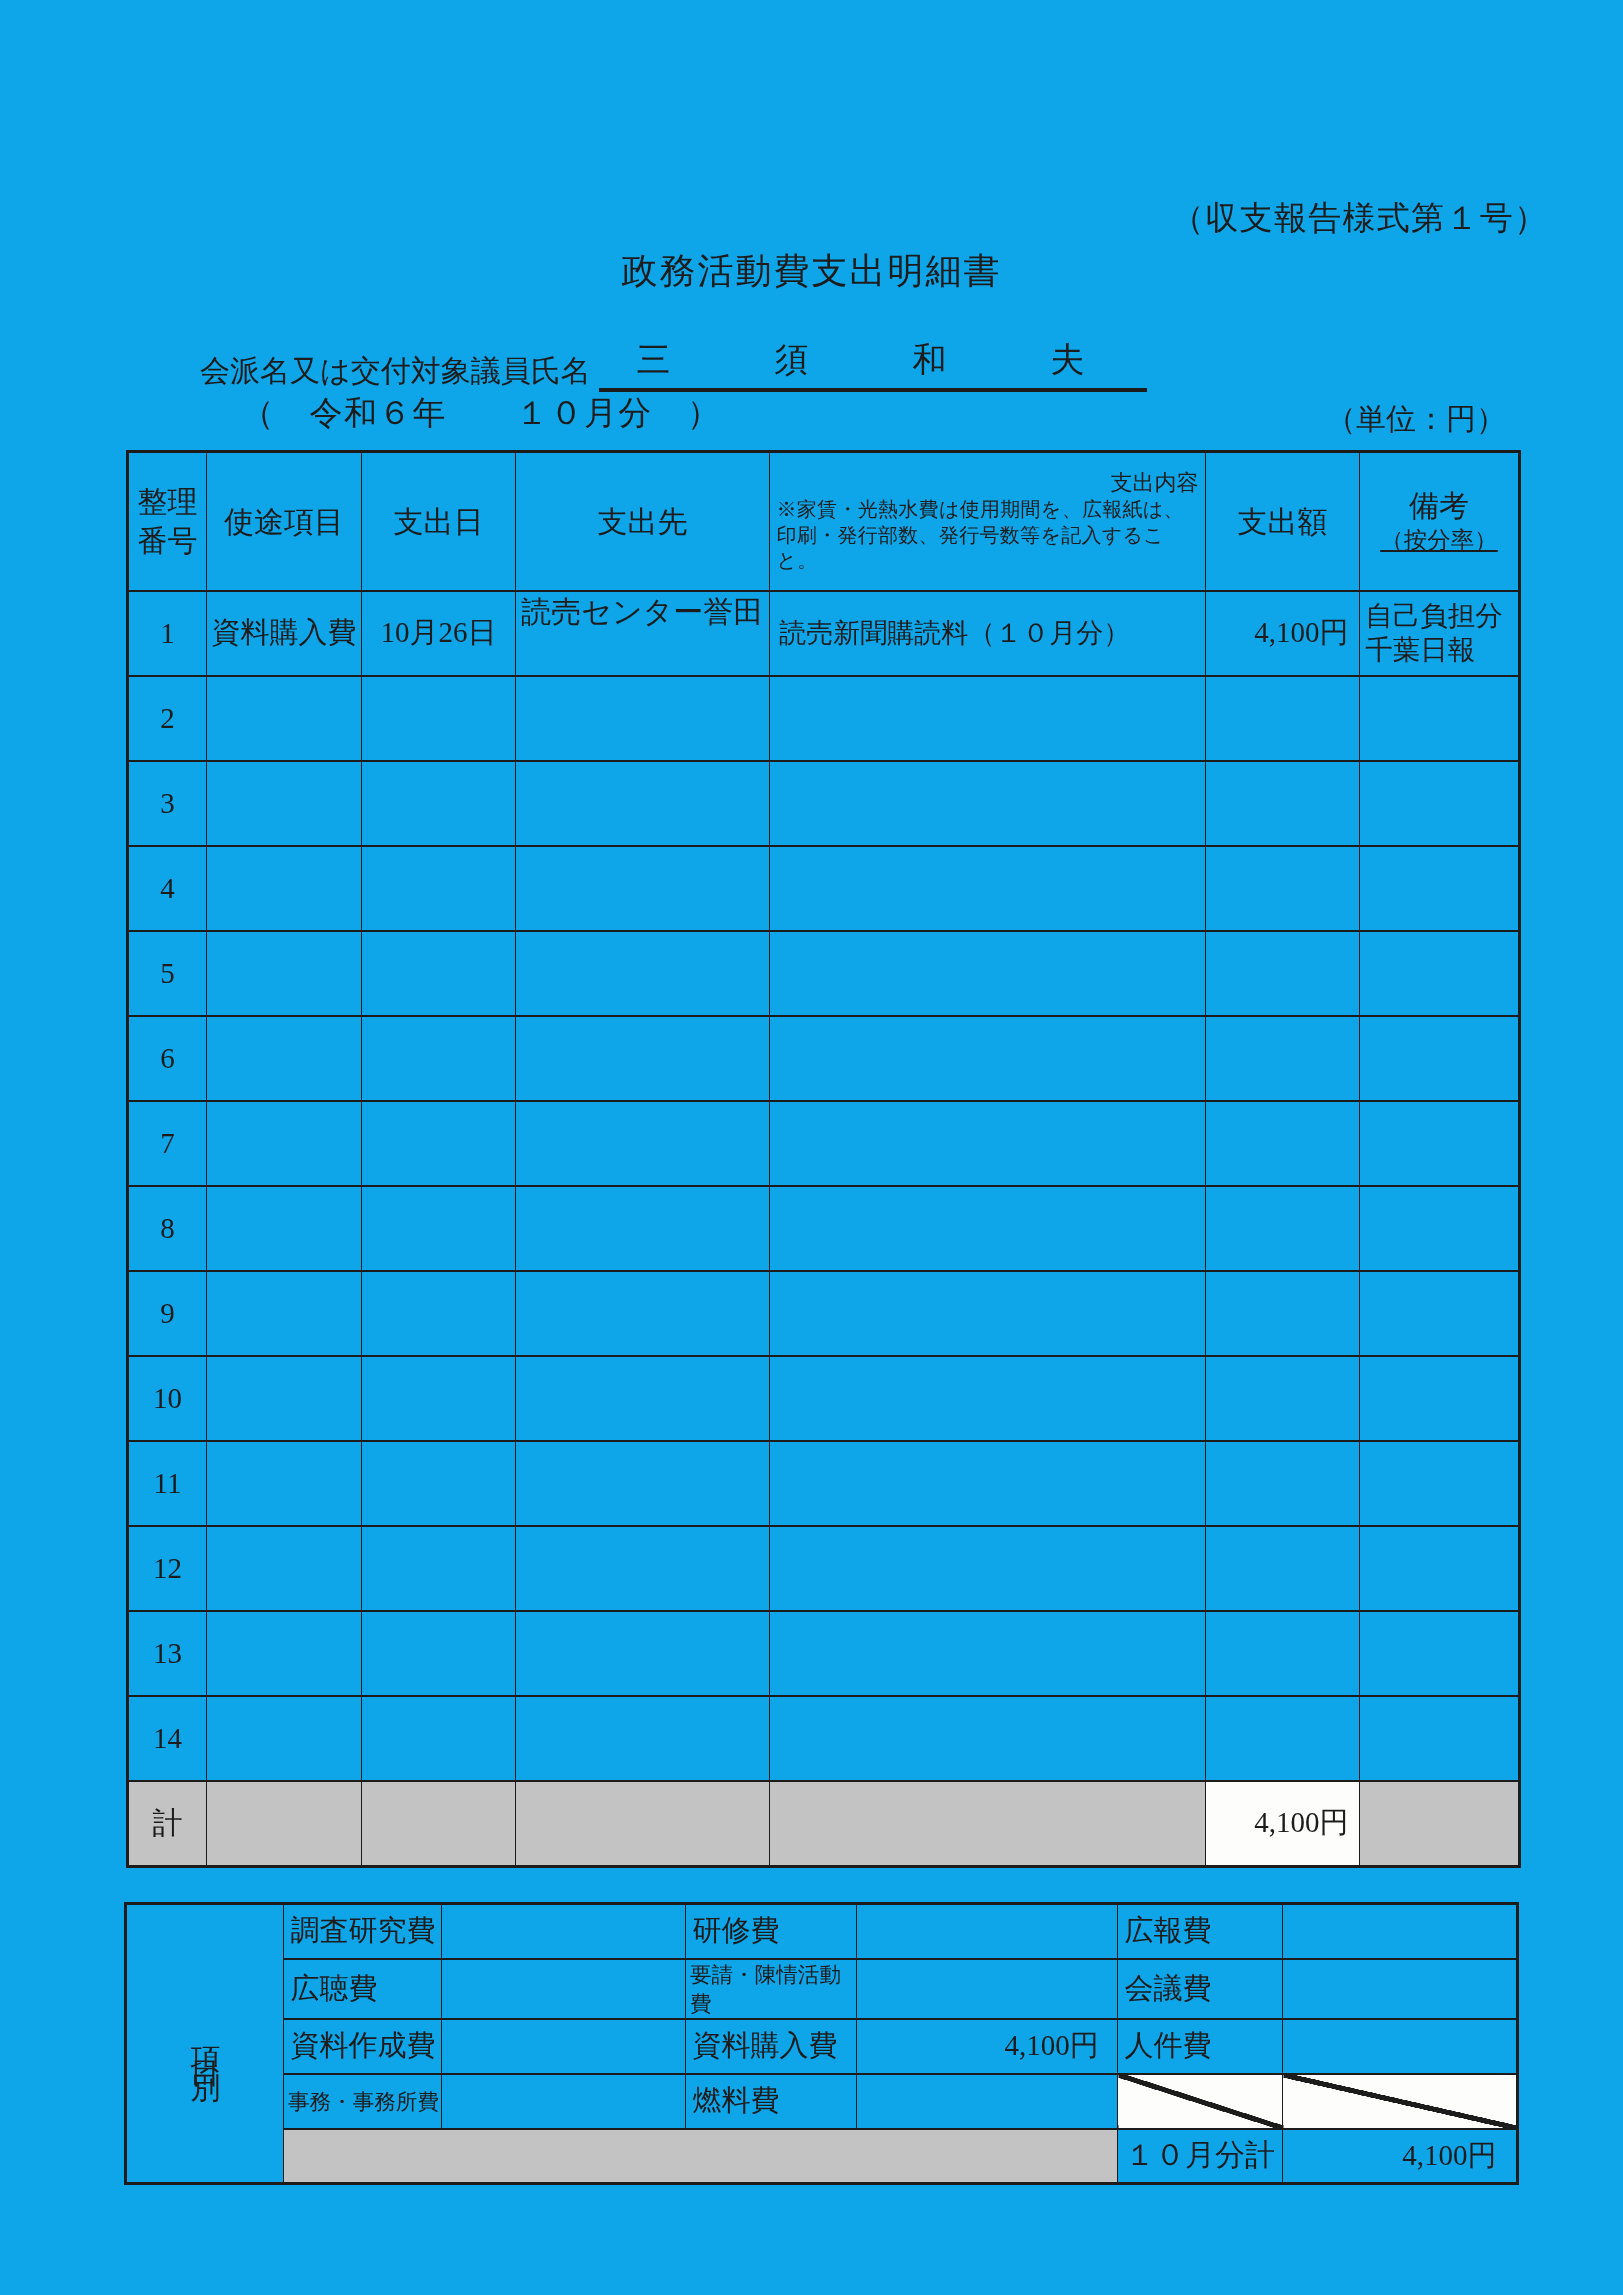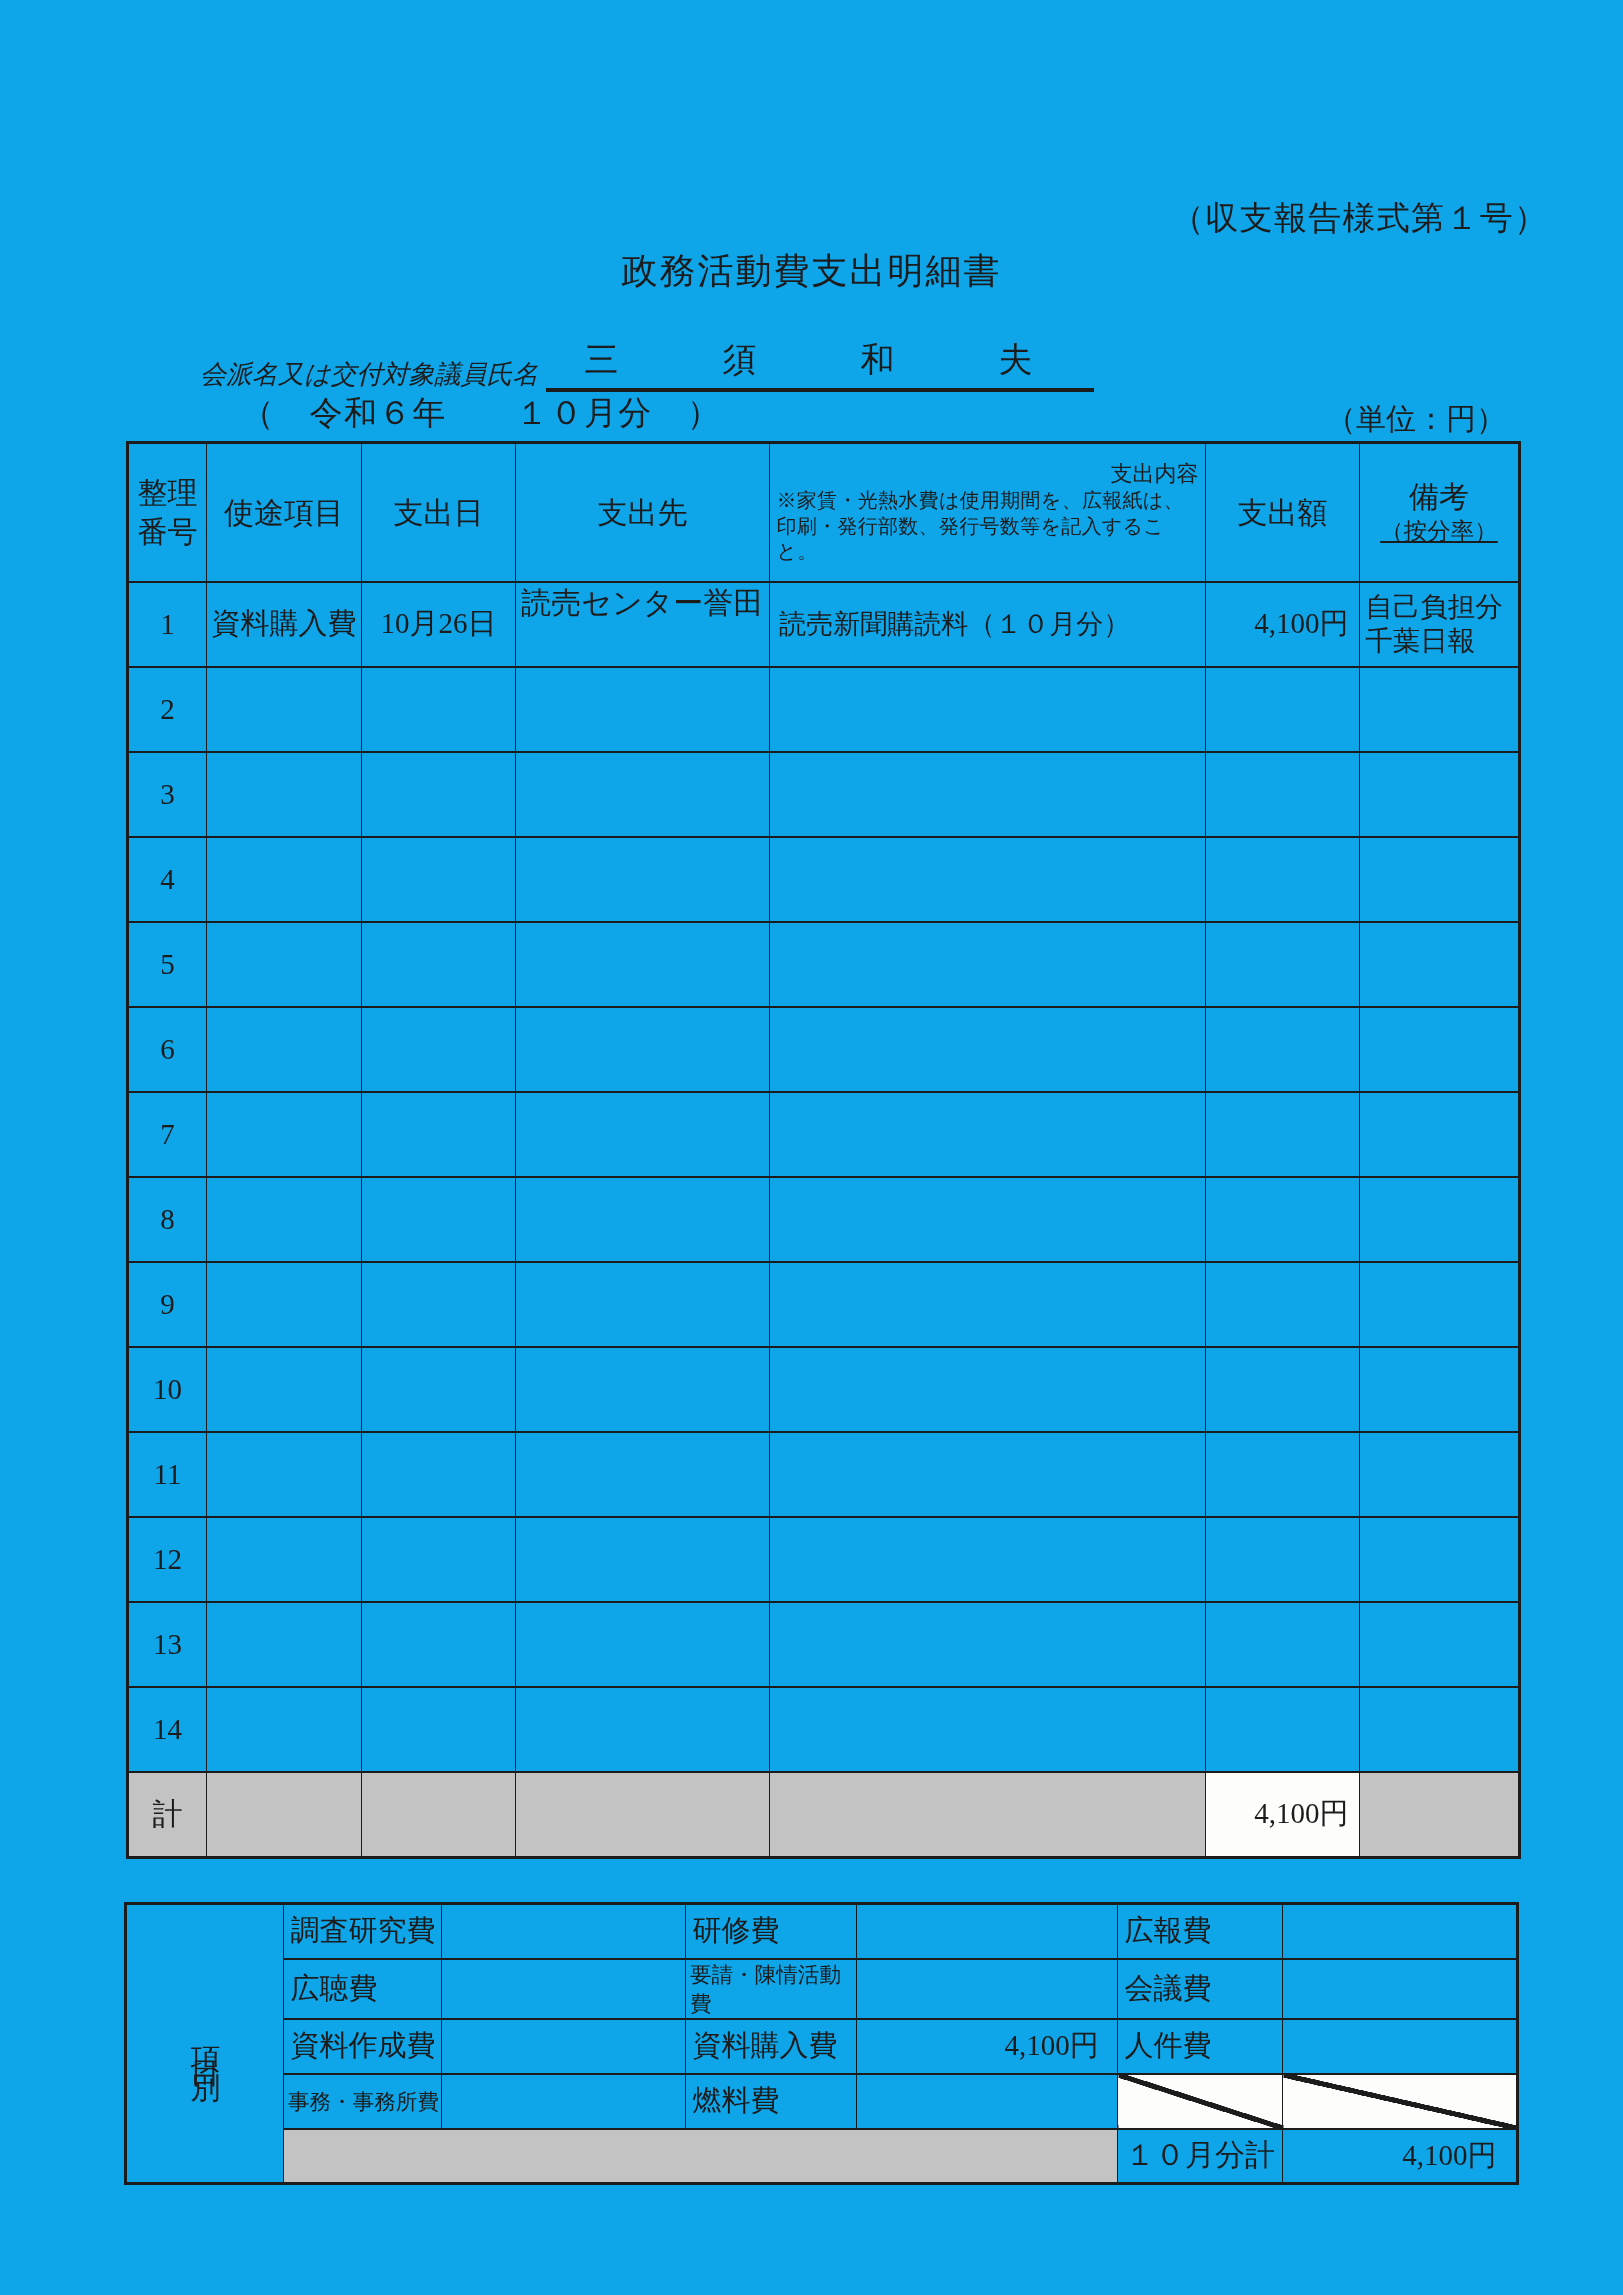--- a/index.html
+++ b/index.html
@@ -29,21 +29,21 @@
     text-align: center;
     font-size: 36px;
     letter-spacing: 2px;
   }
   .name-line {
     position: absolute;
     top: 337px; left: 200px;
     display: flex;
     align-items: flex-end;
   }
-  .name-label { font-size: 26px; font-style: italic; }
+  .name-label { font-size: 30px; }
   .name-value {
     display: flex;
     justify-content: space-between;
     width: 548px;
     margin-left: 7.8px;
     padding: 0 62px 5.2px 38px;
     border-bottom: 4.6px solid #1c1c1c;
     font-size: 34px;
   }
   .period-line {
@@ -53,21 +53,21 @@
     letter-spacing: 1.3px;
   }
   .unit-note {
     position: absolute;
     top: 399px; left: 1326px;
     font-size: 30px;
   }
   table { border-collapse: collapse; table-layout: fixed; }
   .main-table {
     position: absolute;
-    top: 441px; left: 126px;
+    top: 450px; left: 126px;
     width: 1391px;
     border: 3.9px solid #1c1c1c;
   }
   .summary-table {
     position: absolute;
     top: 1902px; left: 124px;
     width: 1390px;
     border: 3.9px solid #1c1c1c;
   }
   th, td {

